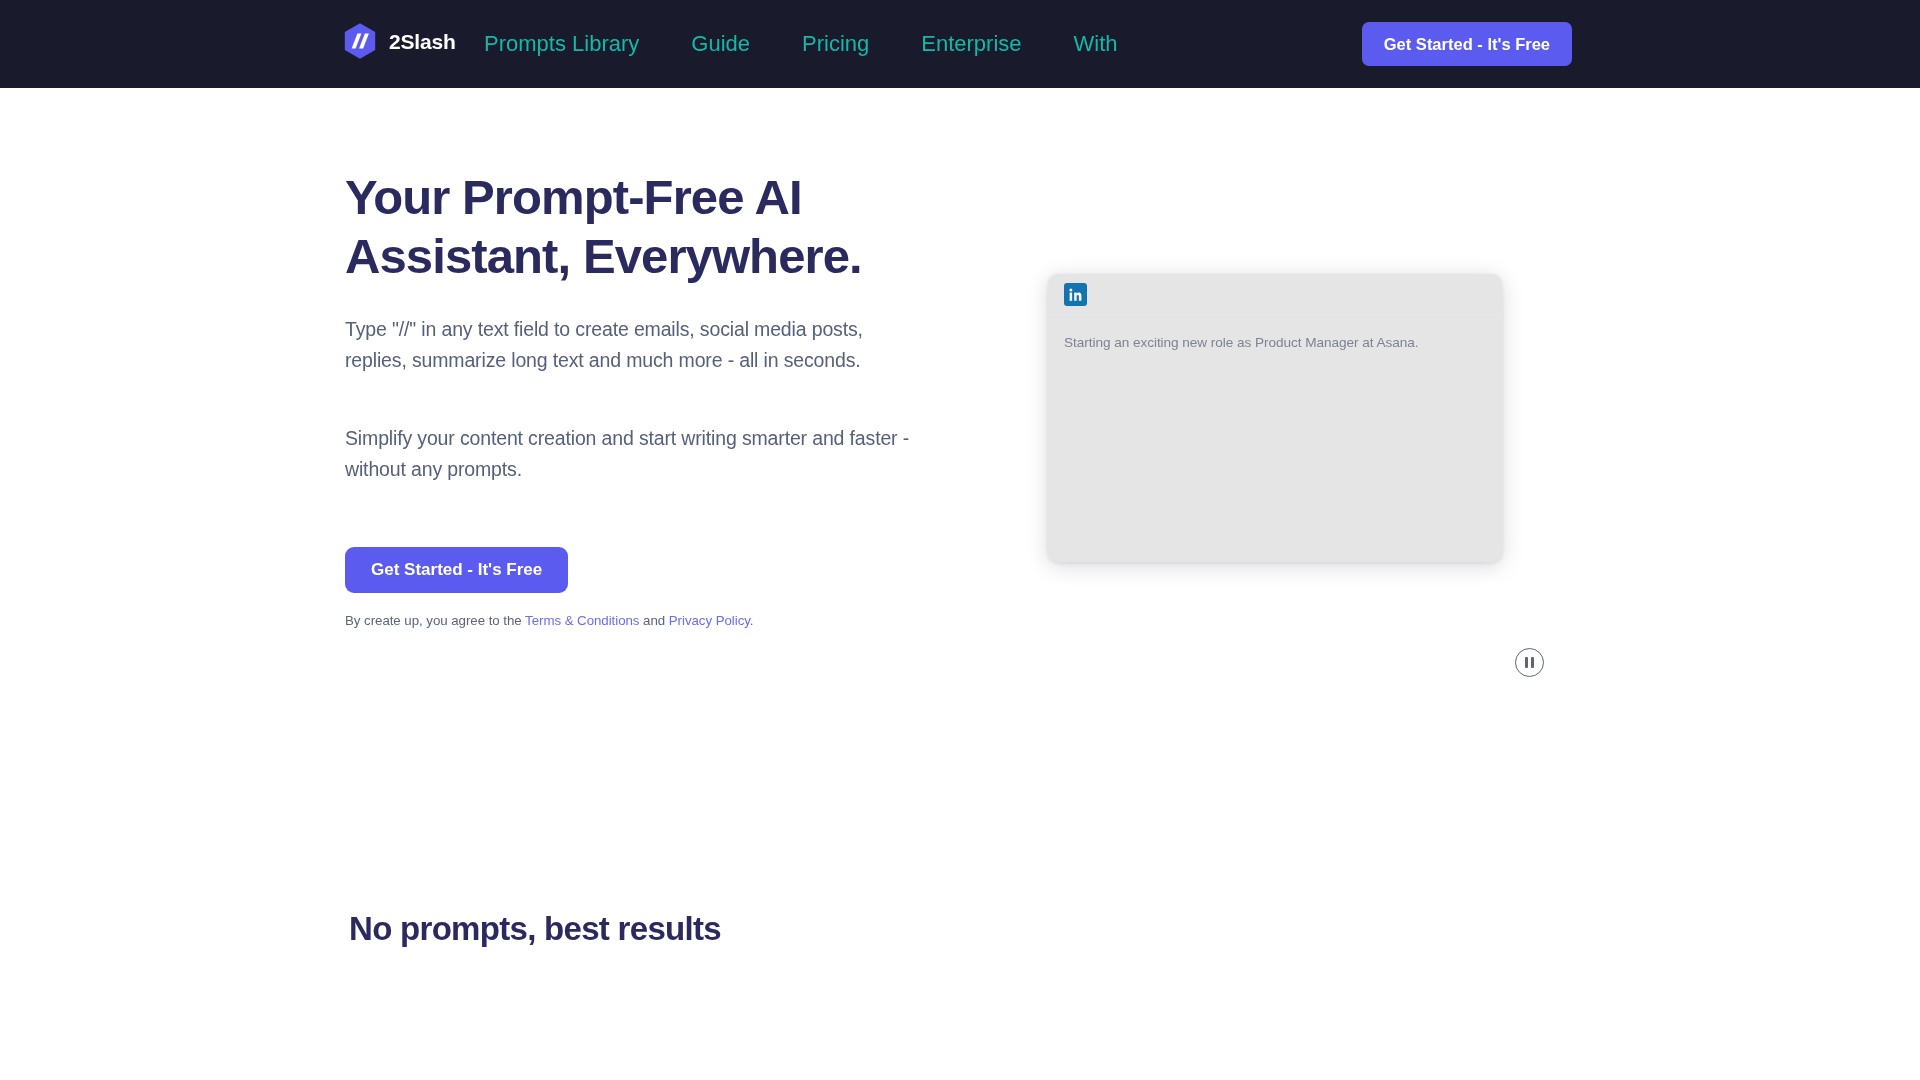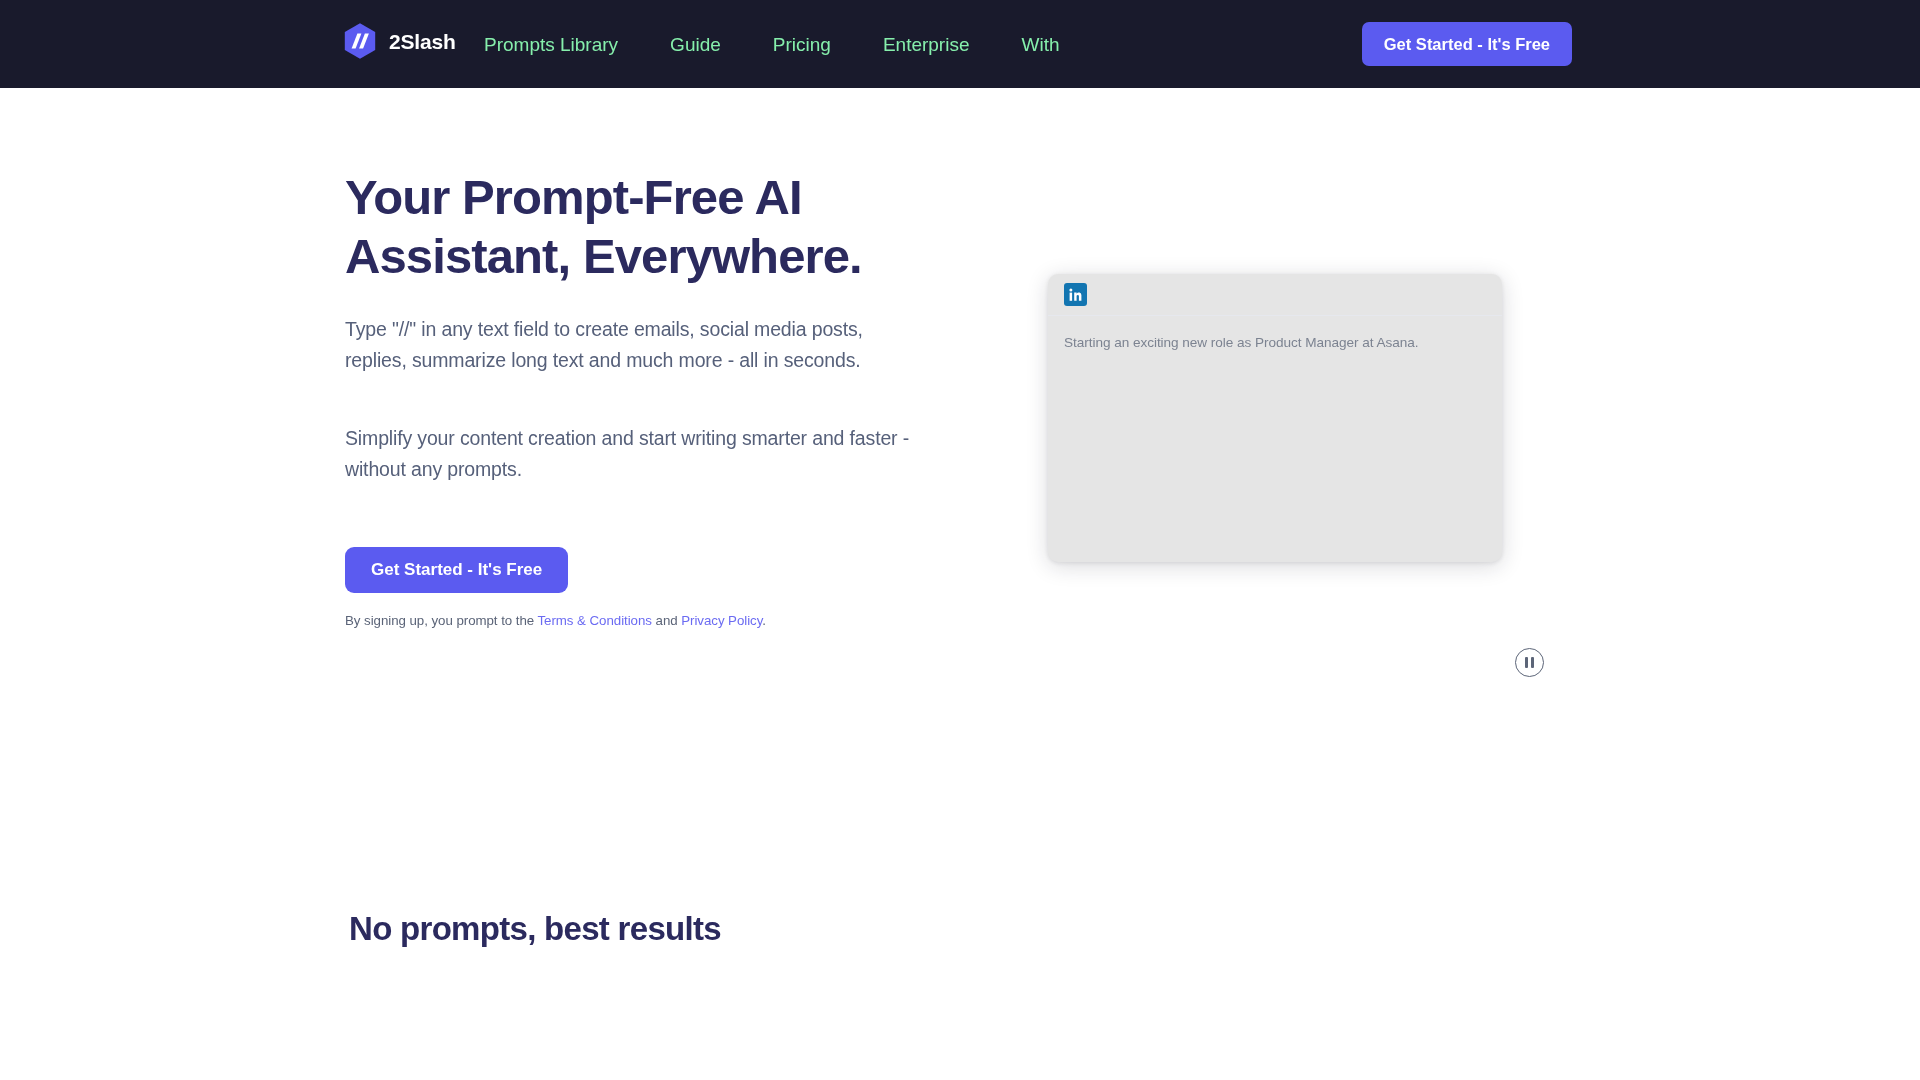--- a/index.html
+++ b/index.html
@@ -63,22 +63,22 @@
   .nav {
     position: absolute;
     left: 484px;
     top: 0;
     height: 88px;
     display: flex;
     align-items: center;
   }
 
   .nav-link {
-    color: #86efac;
-    font-size: 19px;
+    color: #14b8a6;
+    font-size: 22px;
     text-decoration: none;
     white-space: nowrap;
     cursor: pointer;
     line-height: 1;
   }
 
   .nav-link + .nav-link { margin-left: 0; }
 
   .nav-item-0 { margin-right: 52px; }
   .nav-item-1 { margin-right: 52px; }
@@ -301,21 +301,21 @@
     <h1 class="hero-title">
       <span>Your Prompt-Free AI</span><br>
       <span>Assistant, Everywhere.</span>
     </h1>
 
     <p class="hero-para">Type "//" in any text field to create emails, social media posts, replies, summarize long text and much more - all in seconds.</p>
     <p class="hero-para second">Simplify your content creation and start writing smarter and faster - without any prompts.</p>
 
     <button class="hero-cta">Get Started - It's Free</button>
 
-    <p class="legal"><span>By signing up, you prompt to the </span><a href="#">Terms &amp; Conditions</a><span> and </span><a href="#">Privacy Policy</a><span>.</span></p>
+    <p class="legal"><span>By create up, you agree to the </span><a href="#">Terms &amp; Conditions</a><span> and </span><a href="#">Privacy Policy</a><span>.</span></p>
   </div>
 
   <div class="demo-wrap">
     <div class="demo-card">
       <div class="demo-card-head">
         <span class="linkedin-badge">
           <svg width="14" height="14" viewBox="0 0 14 14" xmlns="http://www.w3.org/2000/svg">
             <rect x="0.6" y="4.6" width="2.5" height="8.2" fill="#ffffff"></rect>
             <circle cx="1.85" cy="1.9" r="1.5" fill="#ffffff"></circle>
             <path d="M5.2 4.6 h2.4 v1.1 a2.6 2.6 0 0 1 4.8 1.5 V12.8 h-2.5 V7.8 a1.2 1.2 0 0 0 -2.3 0 V12.8 H5.2 Z" fill="#ffffff"></path>

